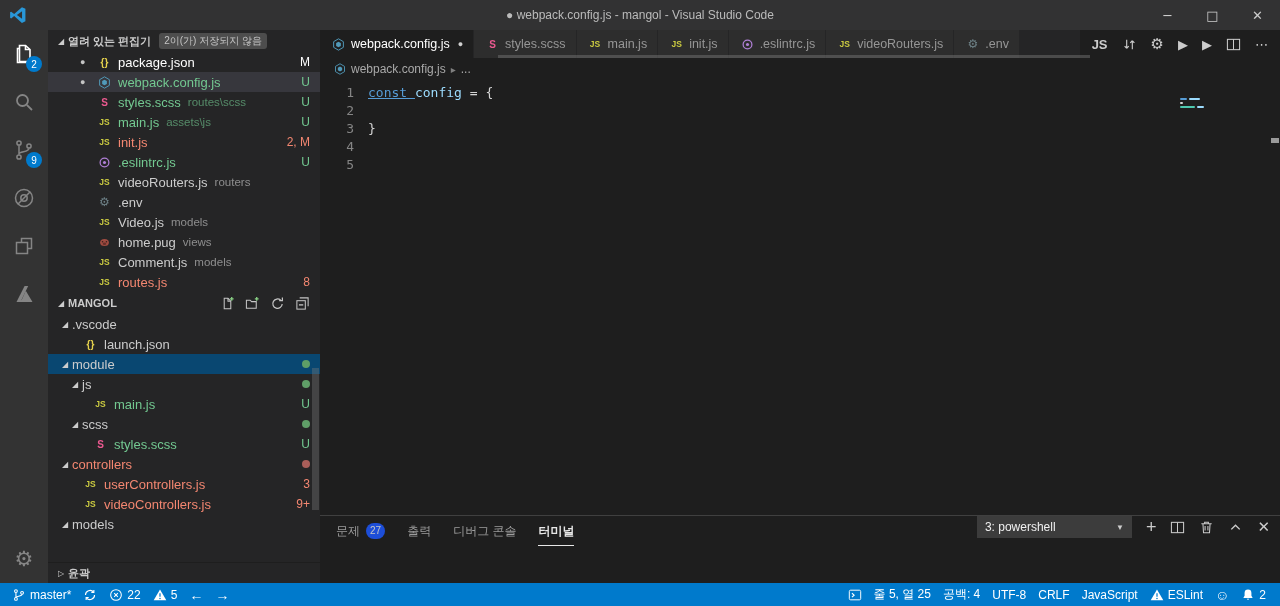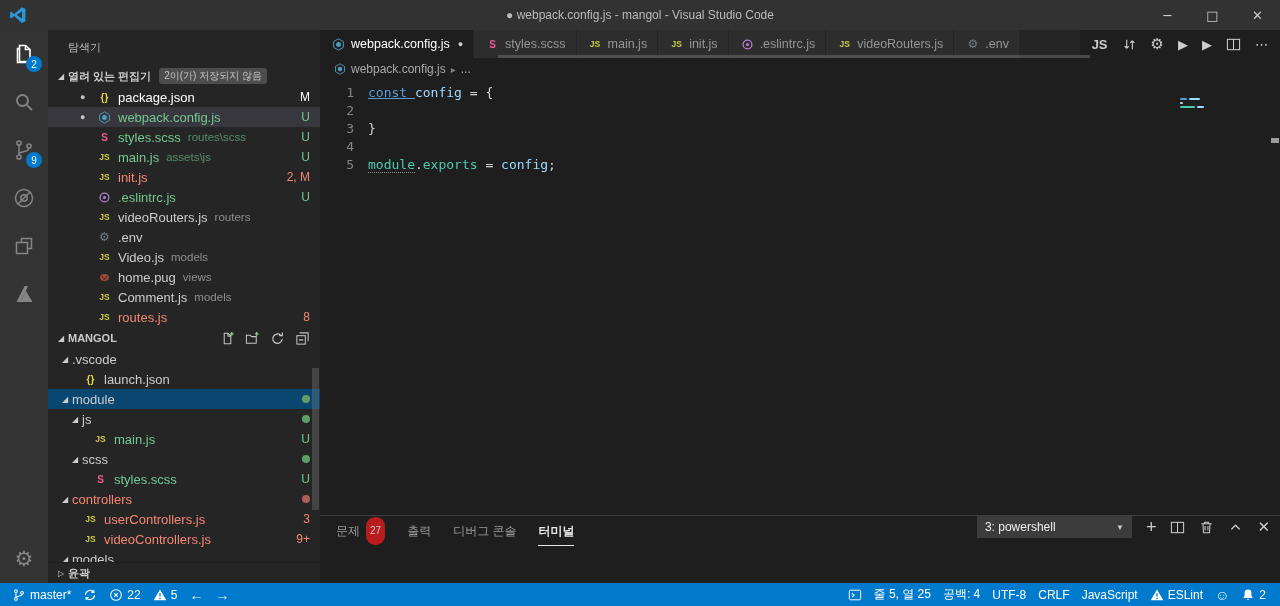--- a/index.html
+++ b/index.html
@@ -98,21 +98,21 @@
   .mm-seg { height:2px; border-radius:1px; }
   .overview { position:absolute; top:0; right:0; bottom:0; width:10px; }
   .ovr-marker { position:absolute; top:58px; right:1px; width:8px; height:5px; background:#9a9a9a; }
 
   
   .panel { height:68px; border-top:1px solid rgba(128,128,128,.35); display:flex; flex-direction:column; background:#1e1e1e; }
   .panel-header { height:30px; display:flex; align-items:flex-start; padding:0 10px 0 16px; }
   .panel-tab { margin-right:22px; font-size:12px; color:#9d9d9d; display:flex; align-items:center; gap:6px;
     height:30px; line-height:30px; }
   .panel-tab.active { color:#e7e7e7; font-weight:bold; border-bottom:1px solid #e7e7e7; }
-  .panel-tab-badge { background:#b91c1c; color:#c5c5c5; font-size:10px; min-width:18px; height:28px; border-radius:9px;
+  .panel-tab-badge { background:#1d4ed8; color:#c5c5c5; font-size:10px; min-width:18px; height:16px; border-radius:9px;
     display:inline-flex; align-items:center; justify-content:center; padding:0 4px; font-weight:normal; }
   .panel-right { margin-left:auto; display:flex; align-items:center; gap:14px; }
   .shell-select { width:155px; height:22px; background:#3c3c3c; color:#f0f0f0; font-size:12px;
     display:flex; align-items:center; padding:0 8px; justify-content:space-between; }
   .shell-caret { font-size:8px; color:#cccccc; }
   .panel-act { color:#cccccc; font-size:15px; display:flex; align-items:center; }
   .panel-act svg { width:15px; height:15px; }
   .terminal-body { flex:1; padding:6px 0 0 17px; font-family:"DejaVu Sans Mono","Liberation Mono",monospace; font-size:13px; color:#cccccc; }
   .term-hl { color:#e5e510; }
   .term-cursor { display:inline-block; width:8px; height:15px; border:1px solid #c5c5c5; vertical-align:-2px; margin-left:1px; }
@@ -206,21 +206,20 @@
       </div>
     <div class="act-spacer"></div>
     <div id="activity-bottom">
         <div class="act-item">
      <span><span style="font-size:21px;font-family:'DejaVu Sans',sans-serif;">⚙</span></span>
         </div>
       </div>
   </div>
 
   <div class="sidebar">
-    <div class="sb-title">탐색기</div>
     <div class="sec-header">
       <span class="twisty">◢</span>
       <span>열려 있는 편집기</span>
       <span class="oe-badge">2이(가) 저장되지 않음</span>
     </div>
     <div id="open-editors">
         <div class="row oe-row">
     <span class="dirty-col">●</span>
     <span class="fi fi-json">{}</span>
     <span class="fname c-modified">package.json</span>
@@ -513,21 +512,20 @@
           <div class="code-line">
      <span class="gutter">3</span>
      <span class="ltext"><span class="tk-pn">}</span></span>
    </div>
           <div class="code-line">
      <span class="gutter">4</span>
      <span class="ltext"></span>
    </div>
           <div class="code-line">
      <span class="gutter">5</span>
-     <span class="ltext"><span class="tk-ty tk-u">module</span><span class="tk-pn">.</span><span class="tk-ty">exports</span><span class="tk-pn"> = </span><span class="tk-var">config</span><span class="tk-pn">;</span></span>
    </div>
         </div>
       <div class="minimap">
         <div class="mm-row">
             <span class="mm-seg" style="width:7px;background:#569cd6;"></span>
             <span class="mm-seg" style="width:11px;background:#9cdcfe;"></span>
           </div>
         <div class="mm-row">
             <span class="mm-seg" style="width:3px;background:#d4d4d4;"></span>
           </div>

